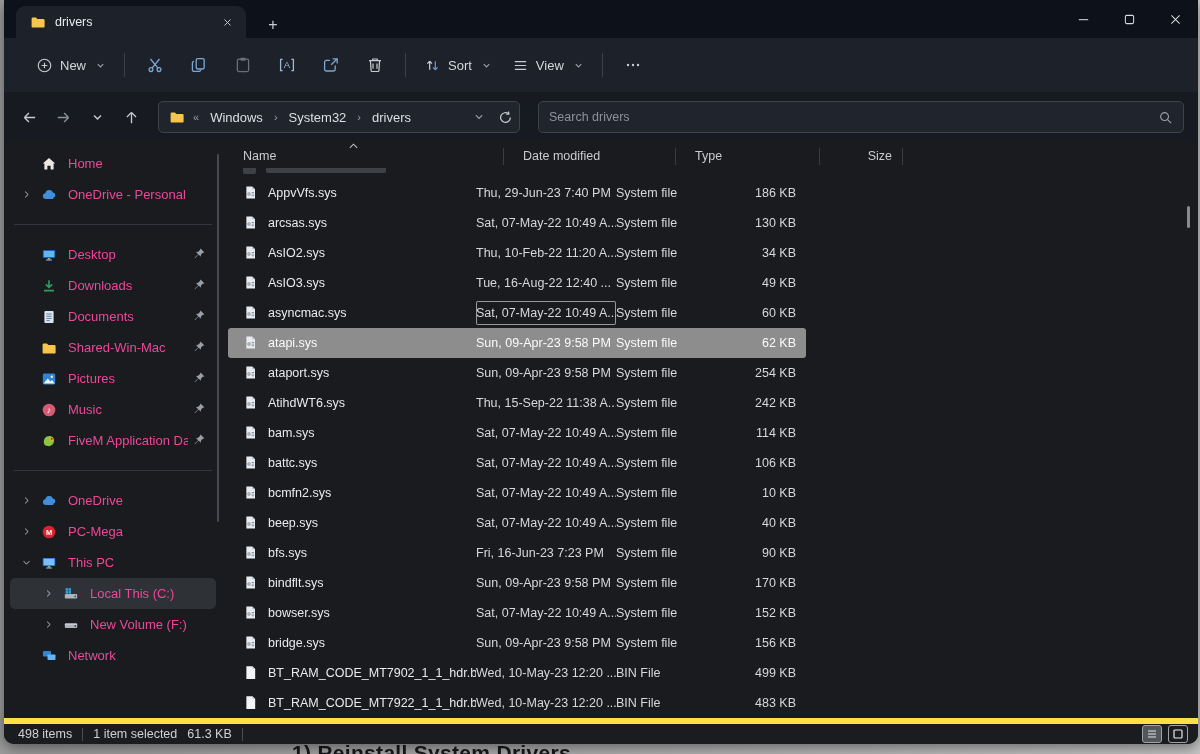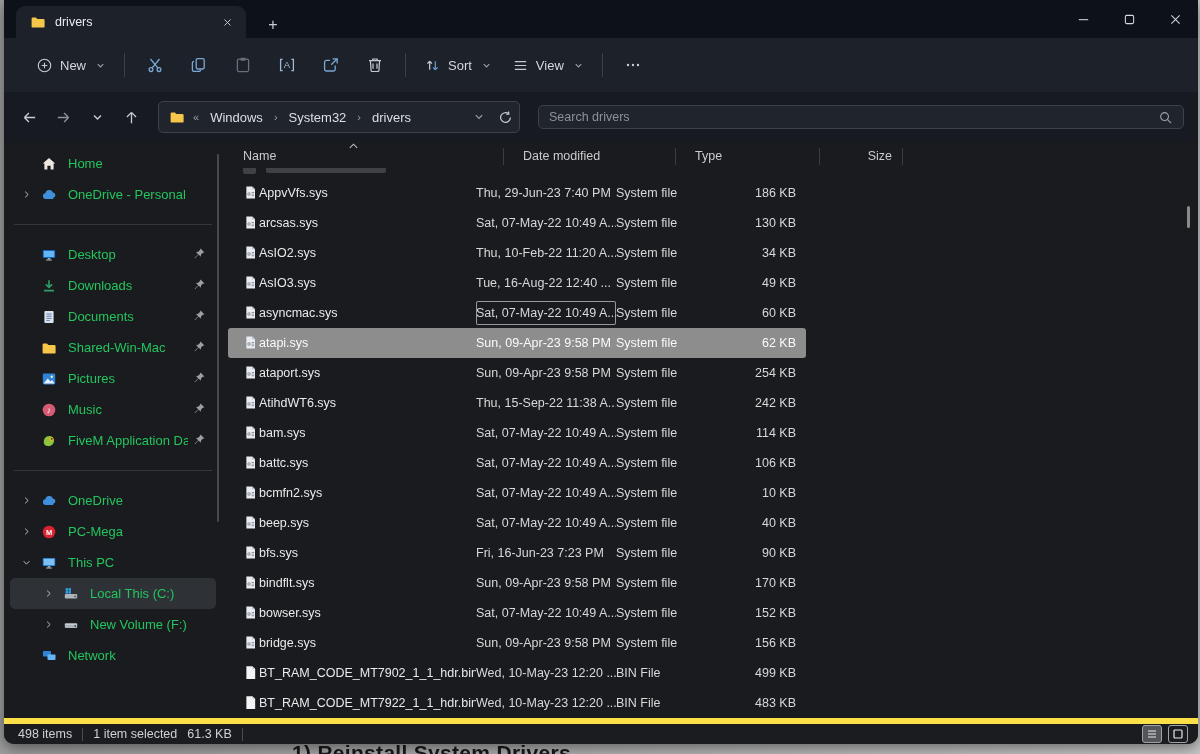--- a/index.html
+++ b/index.html
@@ -34,56 +34,56 @@
   .tb-div { width:1px; height:24px; background:#3a3f48; margin:0 8px; }
   .chev { margin-left:2px; }
 
   
   .navrow { position:absolute; left:0; top:92px; width:100%; height:50px; background:#171a21; display:flex; align-items:center; padding:0 14px 0 10px; gap:4px; }
   .nav-btn { width:30px; height:30px; display:flex; align-items:center; justify-content:center; border-radius:5px; }
   .addressbar { margin-left:8px; width:362px; height:32px; background:#20242c; border:1px solid #3d4149; border-radius:5px; display:flex; align-items:center; padding:0 6px 0 10px; gap:7px; color:#dcdfe3; font-size:13px; }
   .crumb { padding:2px 3px; white-space:nowrap; }
   .crumb-sep { color:#9aa0a8; font-size:11px; padding:0 1px; }
   .addr-spacer { flex:1; }
-  .searchbox { margin-left:14px; flex:1; height:24px; background:#20242c; border:1px solid #3d4149; border-radius:5px; display:flex; align-items:center; padding:0 10px; }
+  .searchbox { margin-left:14px; flex:1; height:32px; background:#20242c; border:1px solid #3d4149; border-radius:5px; display:flex; align-items:center; padding:0 10px; }
   .searchbox input { flex:1; background:transparent; border:none; outline:none; color:#dcdfe3; font-family:inherit; font-size:12.5px; }
   .searchbox input::placeholder { color:#8d929a; }
 
   
   .content { position:absolute; left:0; top:142px; width:100%; height:576px; display:flex; background:#1a1b1e; }
 
   
   .sidebar { width:218px; height:100%; padding-top:6px; position:relative; overflow:hidden; flex:none; }
   .sb-item { height:31px; display:flex; align-items:center; padding:0 8px 0 6px; gap:4px; border-radius:5px; margin:0 6px; }
   .sb-item.sel { background:#2e3136; }
   .sb-item.ind { padding-left:28px; }
   .sb-chev { width:20px; height:16px; display:flex; align-items:center; justify-content:center; flex:none; }
   .sb-chev svg { width:11px; height:11px; }
   .sb-ico { width:18px; height:16px; display:flex; align-items:center; justify-content:center; flex:none; margin-right:6px; }
   .sb-ico svg { width:16px; height:16px; }
-  .sb-label { flex:1; font-size:13px; color:#22c55e; white-space:nowrap; overflow:hidden; }
+  .sb-label { flex:1; font-size:13px; color:#ec4899; white-space:nowrap; overflow:hidden; }
   .sb-pin { width:16px; height:16px; flex:none; }
   .sb-pin svg { width:14px; height:14px; }
   .sb-div { height:1px; background:#33363c; margin:14px 10px; }
   .sb-scroll { position:absolute; right:3px; top:12px; width:2px; height:368px; background:#46494f; border-radius:2px; }
 
   
   .list { flex:1; padding-left:6px; position:relative; }
   .lheader { display:grid; grid-template-columns:248px 140px 112px 78px; height:26px; align-items:end; position:relative;gap:32px; }
   .hcell { font-size:12.5px; color:#c9cbce; padding:0 0 5px 15px; position:relative; }
   .hcell.size { text-align:right; padding-right:10px; }
   .hcell.date::before, .hcell.type::before, .hcell.size::before { content:""; position:absolute; left:-5px; bottom:3px; width:1px; height:17px; background:#3a3c40; }
   .hcell.size::after { content:""; position:absolute; right:-1px; bottom:3px; width:1px; height:17px; background:#3a3c40; }
   .sort-caret { position:absolute; left:120px; top:0; }
   .sliver { height:10px; overflow:hidden; opacity:.55; display:flex; align-items:flex-start; gap:10px; padding-left:15px; }
   .sliver i { display:block; height:14px; border-radius:2px; background:#5c6066; }
   .rows { }
   .frow { display:grid; grid-template-columns:248px 140px 112px 78px; height:30px; align-items:center; width:578px; border-radius:3px; }
   .frow .c { font-size:12.5px; color:#d6d8da; white-space:nowrap; overflow:hidden; }
-  .frow .c.name { display:flex; align-items:center; padding-left:15px; color:#e8eaec; }
+  .frow .c.name { display:flex; align-items:center; gap:9px; padding-left:15px; color:#e8eaec; }
   .frow .c.size { text-align:right; padding-right:10px; }
   .f-ico { width:16px; height:16px; flex:none; }
   .f-ico svg { width:15px; height:15px; }
   .frow.sel { background:#8d8d8d; }
   .frow.sel .c { color:#fbfbfb; }
   .c.date.focus { box-shadow:inset 0 0 0 1px #97989a; border-radius:2px; height:24px; line-height:24px; }
   .main-scroll { position:absolute; right:8px; top:64px; width:3px; height:22px; background:#8a8a8a; border-radius:2px; }
 
   
   .statusbar { position:absolute; left:0; bottom:0; width:100%; height:26px; background:#1b1c1f; border-top:6px solid #fde047; display:flex; align-items:center; padding:0 10px 0 14px; gap:10px; font-size:12.5px; color:#cfd1d4; }

